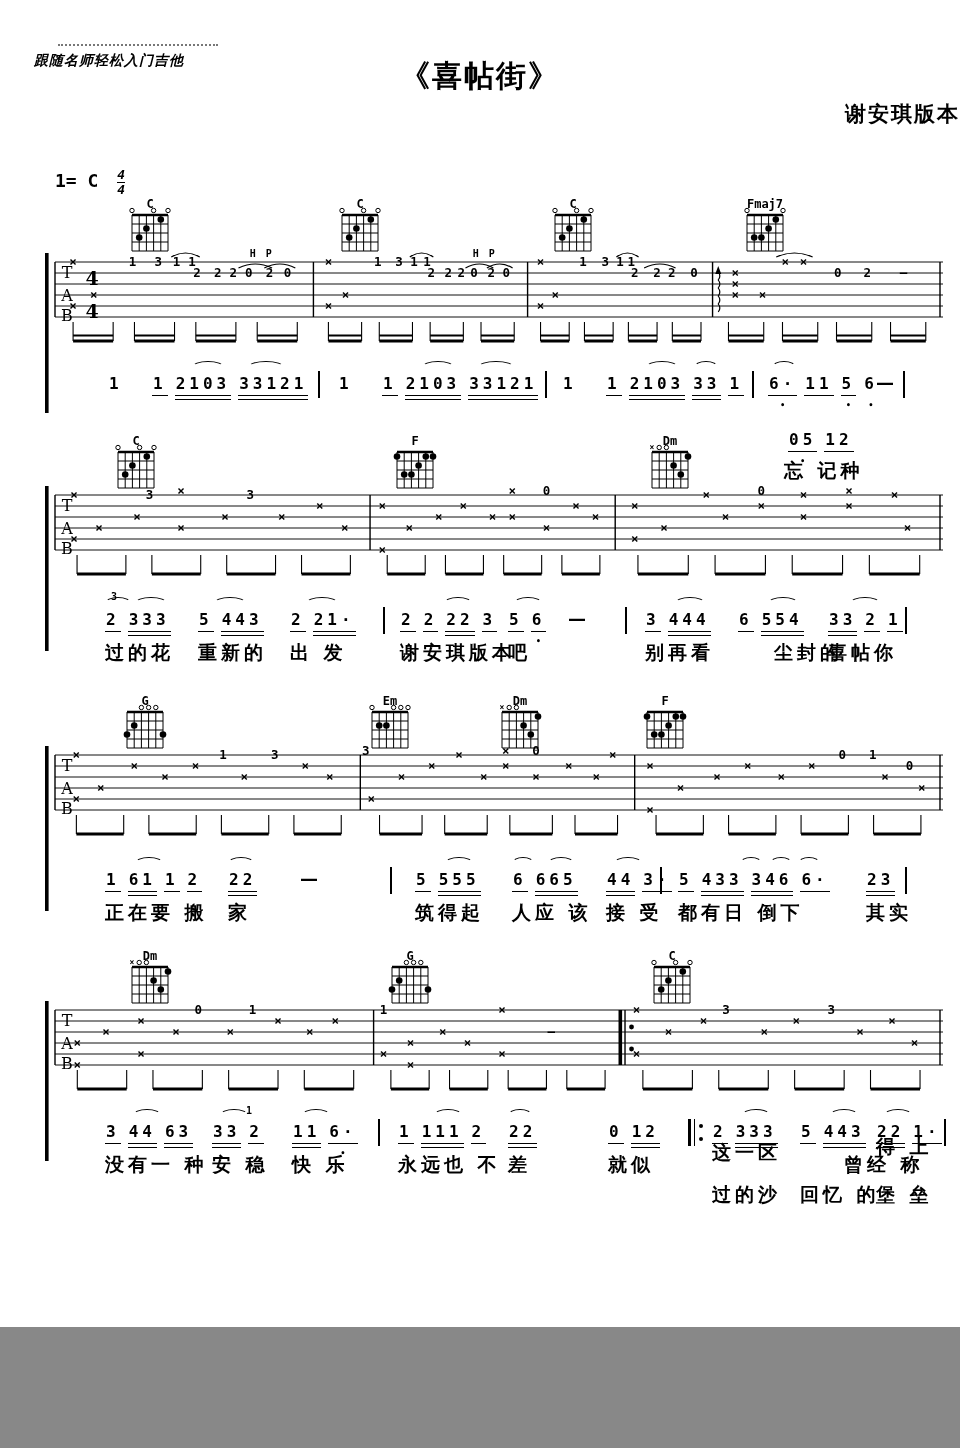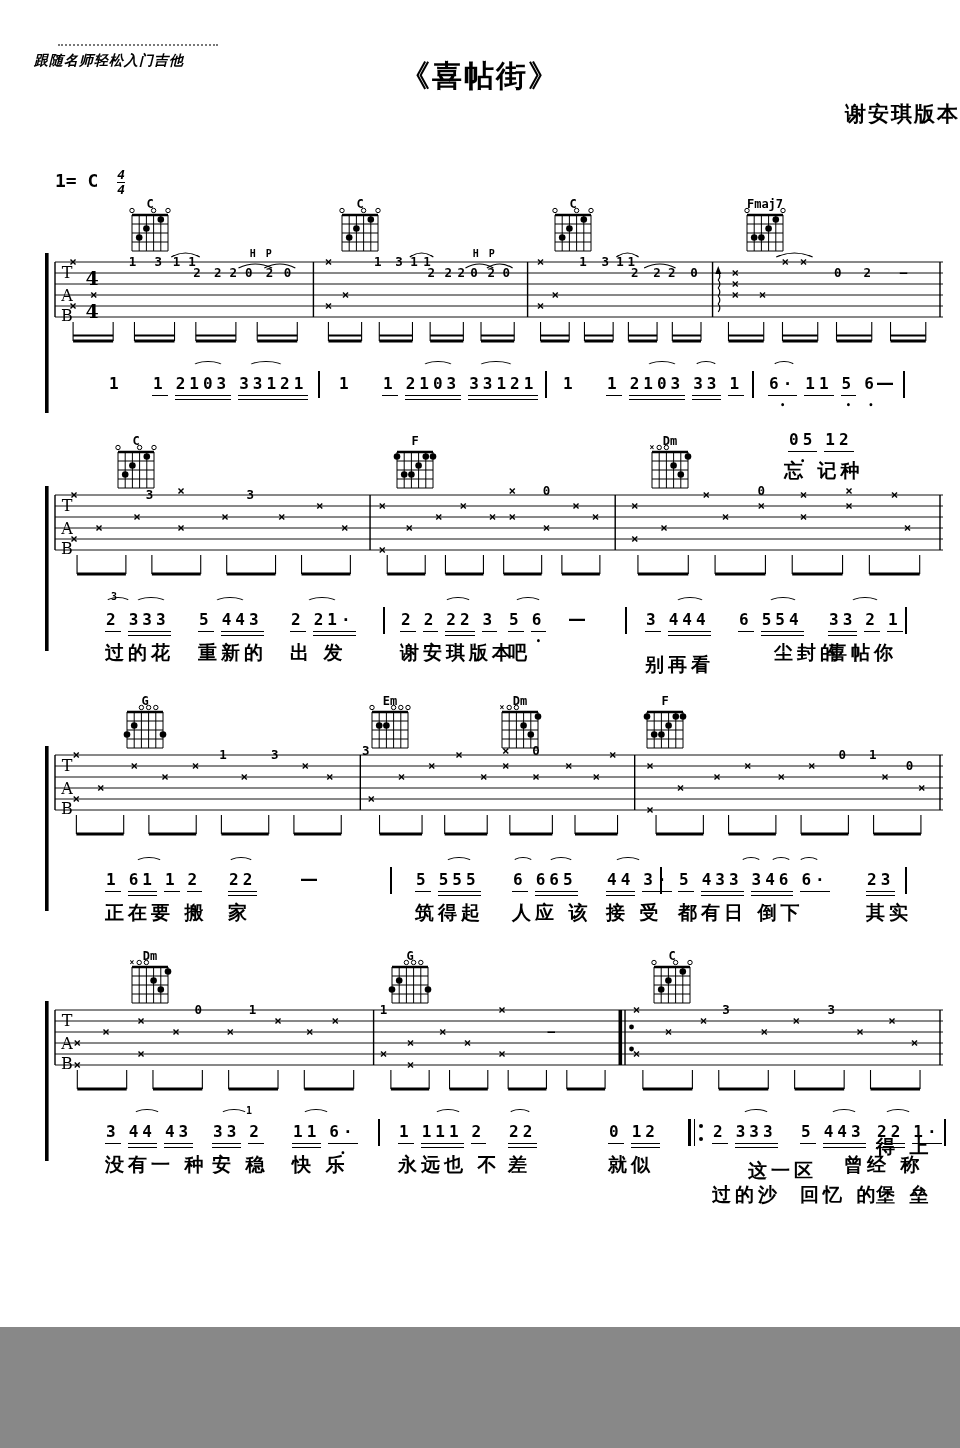--- a/index.html
+++ b/index.html
@@ -456,21 +456,21 @@
         <div class="group" style="left: 290px;"><span class="seg u1">2</span><span class="seg u2">21·</span><div class="arc" style="left: 16px; width: 30px;"></div></div>
         <div class="lyric" style="left: 290px; top: 30px;">出 发</div>
         <div class="mbar" style="left: 383px;"></div>
         <div class="group" style="left: 400px;"><span class="seg u1">2</span><span class="seg u1">2</span><span class="seg u2">22</span><span class="seg u1">3</span><div class="arc" style="left: 44px; width: 26px;"></div></div>
         <div class="lyric" style="left: 400px; top: 30px;">谢安琪版本</div>
         <div class="group" style="left: 508px;"><span class="seg u1">5</span><span class="seg u1 ld">6</span><div class="arc" style="left: 6px; width: 26px;"></div></div>
         <div class="lyric" style="left: 508px; top: 30px;">吧</div>
         <div class="mdash" style="left: 568px;">—</div>
         <div class="mbar" style="left: 625px;"></div>
         <div class="group" style="left: 645px;"><span class="seg u1">3</span><span class="seg u2">444</span><div class="arc" style="left: 30px; width: 28px;"></div></div>
-        <div class="lyric" style="left: 645px; top: 42px; font-family: Liberation Serif, serif;">别再看</div>
+        <div class="lyric" style="left: 645px; top: 30px; font-family: Liberation Serif, serif;">别再看</div>
         <div class="group" style="left: 738px;"><span class="seg u1">6</span><span class="seg u2">554</span><div class="arc" style="left: 30px; width: 28px;"></div></div>
         <div class="lyric" style="left: 738px; top: 30px; margin-left: 36px;">尘封的</div>
         <div class="group" style="left: 828px;"><span class="seg u2">33</span><span class="seg u1">2</span><span class="seg u1">1</span><div class="arc" style="left: 22px; width: 28px;"></div></div>
         <div class="lyric" style="left: 828px; top: 30px;">喜帖你</div>
         <div class="mbar" style="left: 905px;"></div>
       </div>
       <svg width="60" height="64" style="position: absolute; left: 115px; top: 695px; overflow: visible;">
         <text x="30" y="10" text-anchor="middle" font-family="'DejaVu Sans Mono',monospace" font-weight="700" font-size="12" fill="#000">G</text>
         <line x1="12" y1="17" x2="48" y2="17" stroke="#000" stroke-width="2.4"></line>
         <line x1="12" y1="26" x2="48" y2="26" stroke="#000" stroke-width="1"></line>
@@ -800,21 +800,21 @@
         <line x1="723.2768125" y1="72" x2="723.2768125" y2="91" stroke="#000" stroke-width="1.1"></line>
         <rect x="673.7566375" y="89.5" width="49.520174999999995" height="3" fill="#000"></rect>
         <line x1="749.634325" y1="72" x2="749.634325" y2="91" stroke="#000" stroke-width="1.1"></line>
         <line x1="799.1545" y1="72" x2="799.1545" y2="91" stroke="#000" stroke-width="1.1"></line>
         <rect x="749.634325" y="89.5" width="49.520174999999995" height="3" fill="#000"></rect>
         <line x1="825.5120125" y1="72" x2="825.5120125" y2="91" stroke="#000" stroke-width="1.1"></line>
         <line x1="875.0321875" y1="72" x2="875.0321875" y2="91" stroke="#000" stroke-width="1.1"></line>
         <rect x="825.5120125" y="89.5" width="49.520174999999995" height="3" fill="#000"></rect>
       </svg>
       <div class="melody" style="top: 1122px; height: 110px;">
-        <div class="group" style="left: 105px;"><span class="seg u1">3</span><span class="seg u2">44</span><span class="seg u2">43</span><div class="arc" style="left: 28px; width: 26px;"></div></div>
+        <div class="group" style="left: 105px;"><span class="seg u1">3</span><span class="seg u2">44</span><span class="seg u2">63</span><div class="arc" style="left: 28px; width: 26px;"></div></div>
         <div class="lyric" style="left: 105px; top: 30px;">没有一 种</div>
         <div class="group" style="left: 212px;"><span class="seg u2">33</span><span class="seg u1">2</span><div class="arc" style="left: 8px; width: 26px;"></div><span class="grace" style="left: 34px;">1</span></div>
         <div class="lyric" style="left: 212px; top: 30px;">安 稳</div>
         <div class="group" style="left: 292px;"><span class="seg u2">11</span><span class="seg u1 ld">6·</span><div class="arc" style="left: 10px; width: 26px;"></div></div>
         <div class="lyric" style="left: 292px; top: 30px;">快 乐</div>
         <div class="mbar" style="left: 378px;"></div>
         <div class="group" style="left: 398px;"><span class="seg u1">1</span><span class="seg u2">111</span><span class="seg u1">2</span><div class="arc" style="left: 36px; width: 26px;"></div></div>
         <div class="lyric" style="left: 398px; top: 30px;">永远也 不</div>
         <div class="group" style="left: 508px;"><span class="seg u2">22</span><div class="arc" style="left: 0px; width: 22px;"></div></div>
         <div class="lyric" style="left: 508px; top: 30px;">差</div>
@@ -822,21 +822,21 @@
         <div class="lyric" style="left: 608px; top: 30px;">就似</div>
         <div class="mrep" style="left: 688px;">
           <div class="thick"></div>
           <div class="thin"></div>
           <div class="dots">
             <i></i>
             <i></i>
           </div>
         </div>
         <div class="group" style="left: 712px;"><span class="seg u1">2</span><span class="seg u2">333</span><div class="arc" style="left: 30px; width: 26px;"></div></div>
-        <div class="lyric" style="left: 712px; top: 36px; margin-left: 36px;">这一区</div>
+        <div class="lyric" style="left: 712px; top: 18px;">这一区</div>
         <div class="lyric" style="left: 712px; top: 60px;">过的沙</div>
         <div class="group" style="left: 800px;"><span class="seg u1">5</span><span class="seg u2">443</span><div class="arc" style="left: 30px; width: 26px;"></div></div>
         <div class="lyric" style="left: 800px; top: 30px; margin-left: 44px;">曾经 称</div>
         <div class="lyric" style="left: 800px; top: 60px;">回忆 的</div>
         <div class="group" style="left: 876px;"><span class="seg u2">22</span><span class="seg u1">1·</span><div class="arc" style="left: 8px; width: 26px;"></div></div>
         <div class="lyric" style="left: 876px; top: 12px;">得 上</div>
         <div class="lyric" style="left: 876px; top: 60px;">堡 垒</div>
         <div class="mbar" style="left: 944px;"></div>
       </div>
     </div>

